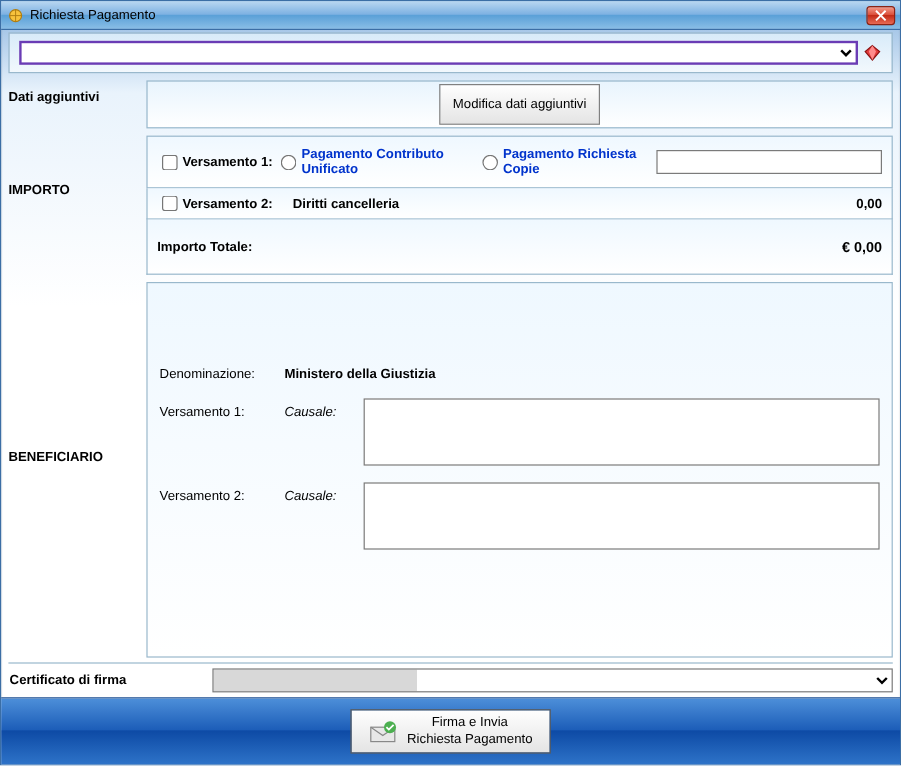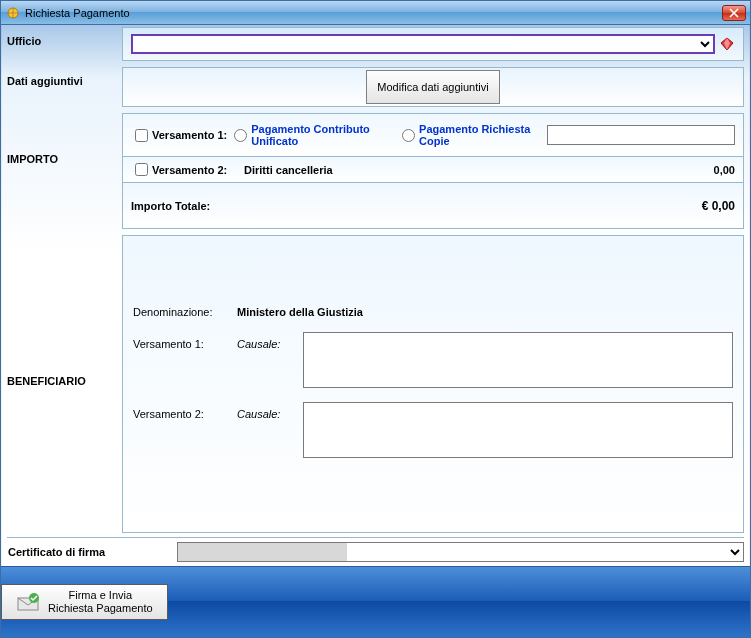--- a/index.html
+++ b/index.html
@@ -117,24 +117,24 @@
   }
   .cert-row .lab { font-weight:bold; width:126px; padding-left:1px; }
   .cert-row select {
     flex:1; height:20px;
     border:1px solid #7a7a7a;
     background: linear-gradient(to right,#d8d8d8 0%,#d8d8d8 30%,#fff 30%,#fff 100%);
     font-size:11px;
   }
 
   .footer {
-    height:71px;
+    height:56px;
     background: linear-gradient(to bottom,#4d8fd9 0%,#1c5db8 48%,#0d4aa5 49%,#2e73c8 100%);
     border-top:1px solid #2b5a99;
-    display:flex; align-items:center; justify-content:flex-start;
+    display:flex; align-items:center; justify-content:center;
   }
   .send-btn {
     display:flex; align-items:center; gap:8px;
     background: linear-gradient(to bottom,#fefefe,#e4e4e4);
     border:1px solid #5a5a5a;
     padding:4px 14px;
     cursor:pointer;
     font-size:11px;
   }
   .send-btn .icon { width:24px; height:24px; }
@@ -156,21 +156,20 @@
     <div class="close-btn">
       <svg viewBox="0 0 10 10" width="10" height="10">
           <path d="M1 1l8 8M9 1l-8 8" stroke="#fff" stroke-width="1.6"></path>
         </svg>
     </div>
   </div>
 
   <div class="content">
 
     <div class="row ufficio-row">
-      <div class="row-label">Ufficio</div>
       <div class="row-panel">
         <select class="wide"></select>
         <span class="gem-icon">
           <svg viewBox="0 0 16 16" width="16" height="16">
               <polygon points="8,2 14,7 8,14 2,7" fill="#e23b3b" stroke="#8a1313"></polygon>
               <polygon points="8,2 11,7 8,14 5,7" fill="#ff8b8b"></polygon>
             </svg>
         </span>
       </div>
     </div>

